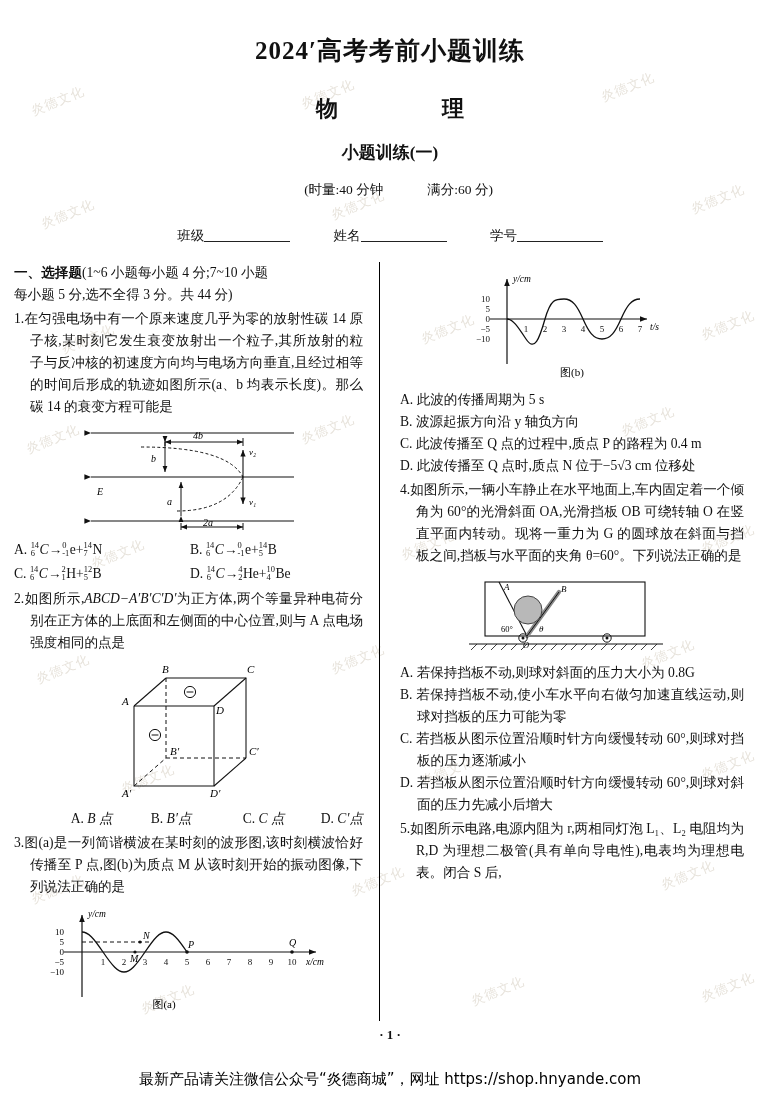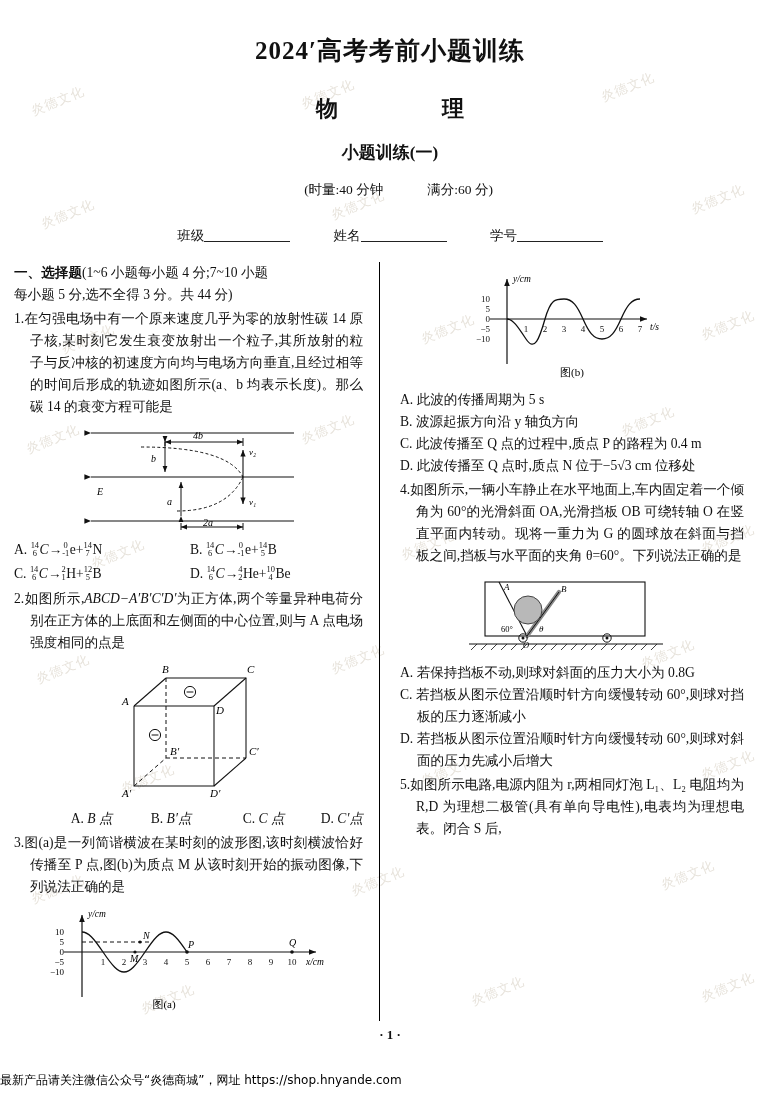--- a/index.html
+++ b/index.html
@@ -53,31 +53,31 @@
 
   .ptxt { font-size:13.6px; line-height:1.62; text-align:justify; }
   .sec-head { font-size:13.6px; line-height:1.62; }
   .sec-head b { font-weight:bold; }
   .qitem { margin-top:2px; }
   .qbody { padding-left:16px; text-indent:-16px; }
   .opt { padding-left:17px; text-indent:-17px; }
   .opts-inline { display:flex; font-size:13.6px; line-height:1.75; }
   .opts-inline > span { }
   i.v { font-style:italic; }
-  .frac { display:inline-block; vertical-align:-0.28em; font-size:.62em; line-height:1.02; text-align:center; margin-right:.5px; }
+  .frac { display:inline-block; vertical-align:-0.28em; font-size:.62em; line-height:1.02; text-align:left; margin-right:.5px; }
   .frac span { display:block; }
 
   
   .fig { text-align:center; margin:7px 0 4px; }
 
   
   .pageno { text-align:center; font-size:13px; margin-top:6px; font-weight:bold; }
   .footer {
     position:absolute; left:0; right:0; bottom:9px;
-    font-size:12px;
+    text-align:center; font-size:15px;
     font-family:"DejaVu Sans","Liberation Sans",sans-serif;
     color:#000;
   }
   .opt-row { font-size:13.6px; line-height:1.72; display:flex;justify-content:flex-end; }
 </style>
 </head>
 <body>
 
 <div class="wm-layer">
   <div class="wm" style="left:30px;  top:92px;">炎德文化</div>
@@ -420,20 +420,23 @@
                 <line x1="194" y1="76" x2="200" y2="70"></line>
               <line x1="204" y1="76" x2="210" y2="70"></line>
             </g>
           </svg>
         </div>
 
         <div class="ptxt opt">
           <span>A.</span> <span>若保持挡板不动,则球对斜面的压力大小为 0.8G</span>
         </div>
         <div class="ptxt opt">
+          <span>B.</span> <span>若保持挡板不动,使小车水平向右做匀加速直线运动,则球对挡板的压力可能为零</span>
+        </div>
+        <div class="ptxt opt">
           <span>C.</span> <span>若挡板从图示位置沿顺时针方向缓慢转动 60°,则球对挡板的压力逐渐减小</span>
         </div>
         <div class="ptxt opt">
           <span>D.</span> <span>若挡板从图示位置沿顺时针方向缓慢转动 60°,则球对斜面的压力先减小后增大</span>
         </div>
       </div>
 
       <div class="qitem">
         <div class="ptxt qbody">
           <span>5.</span><span>如图所示电路,电源内阻为 r,两相同灯泡 L₁、L₂ 电阻均为 R,D 为理想二极管(具有单向导电性),电表均为理想电表。闭合 S 后,</span>

